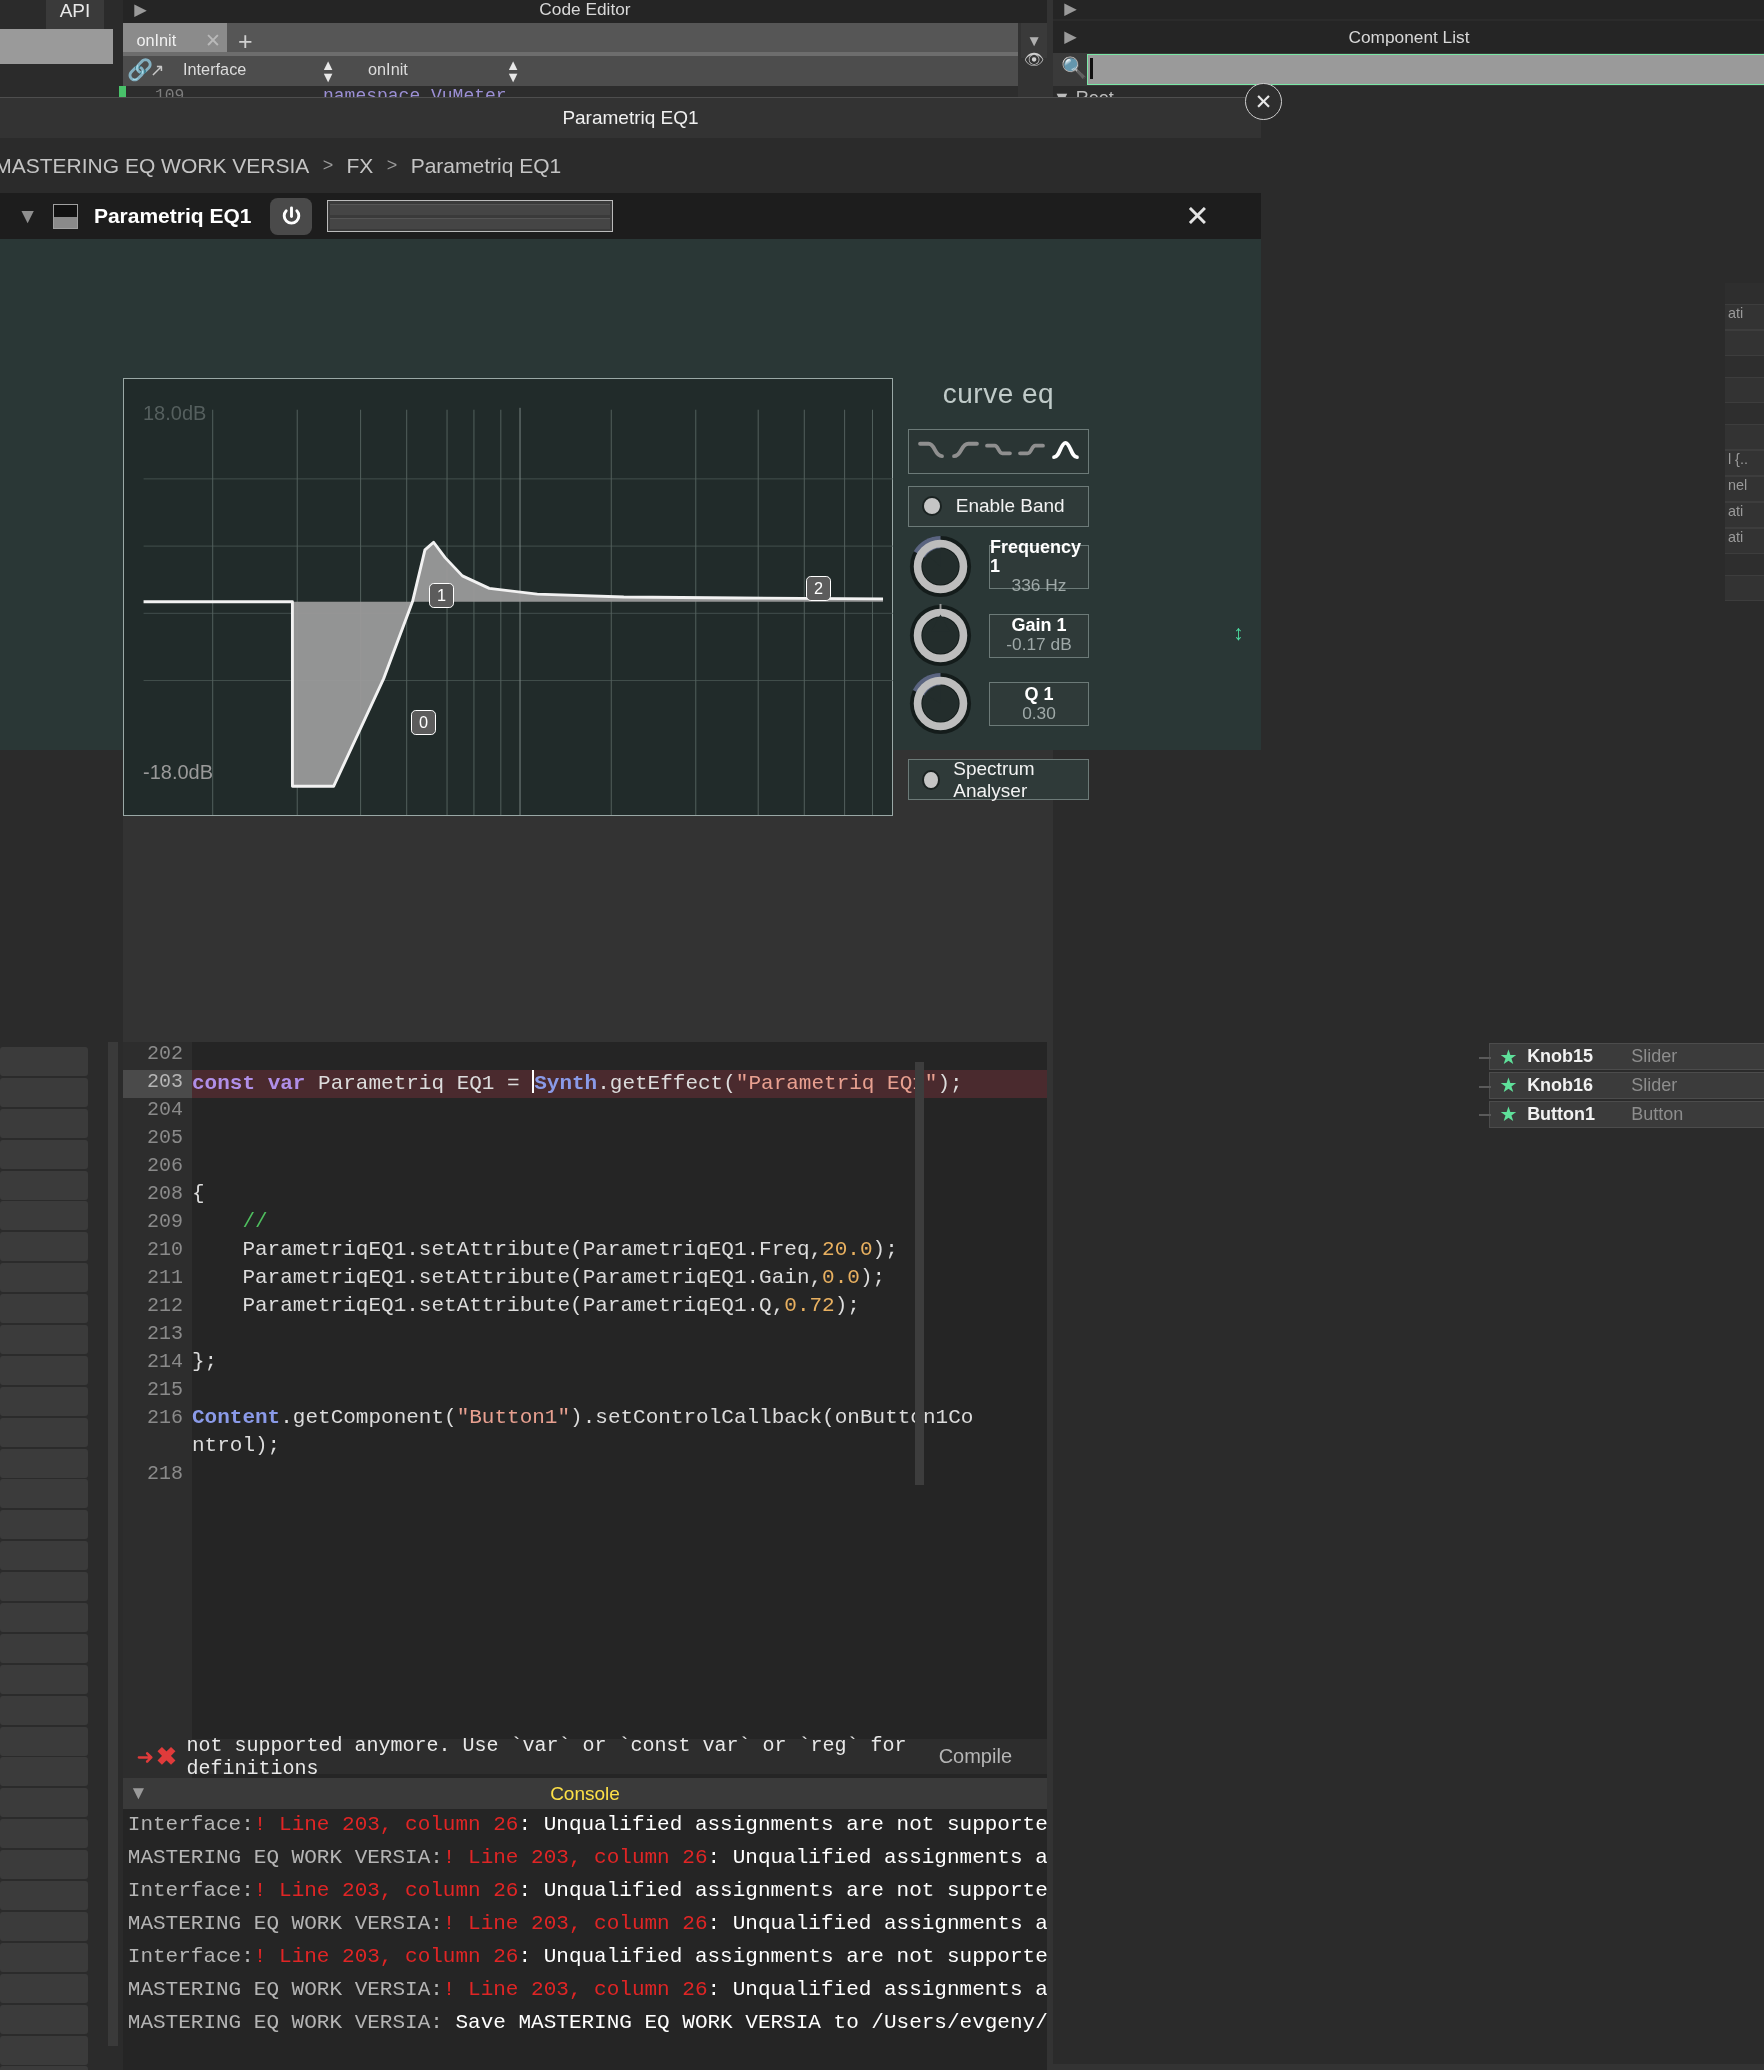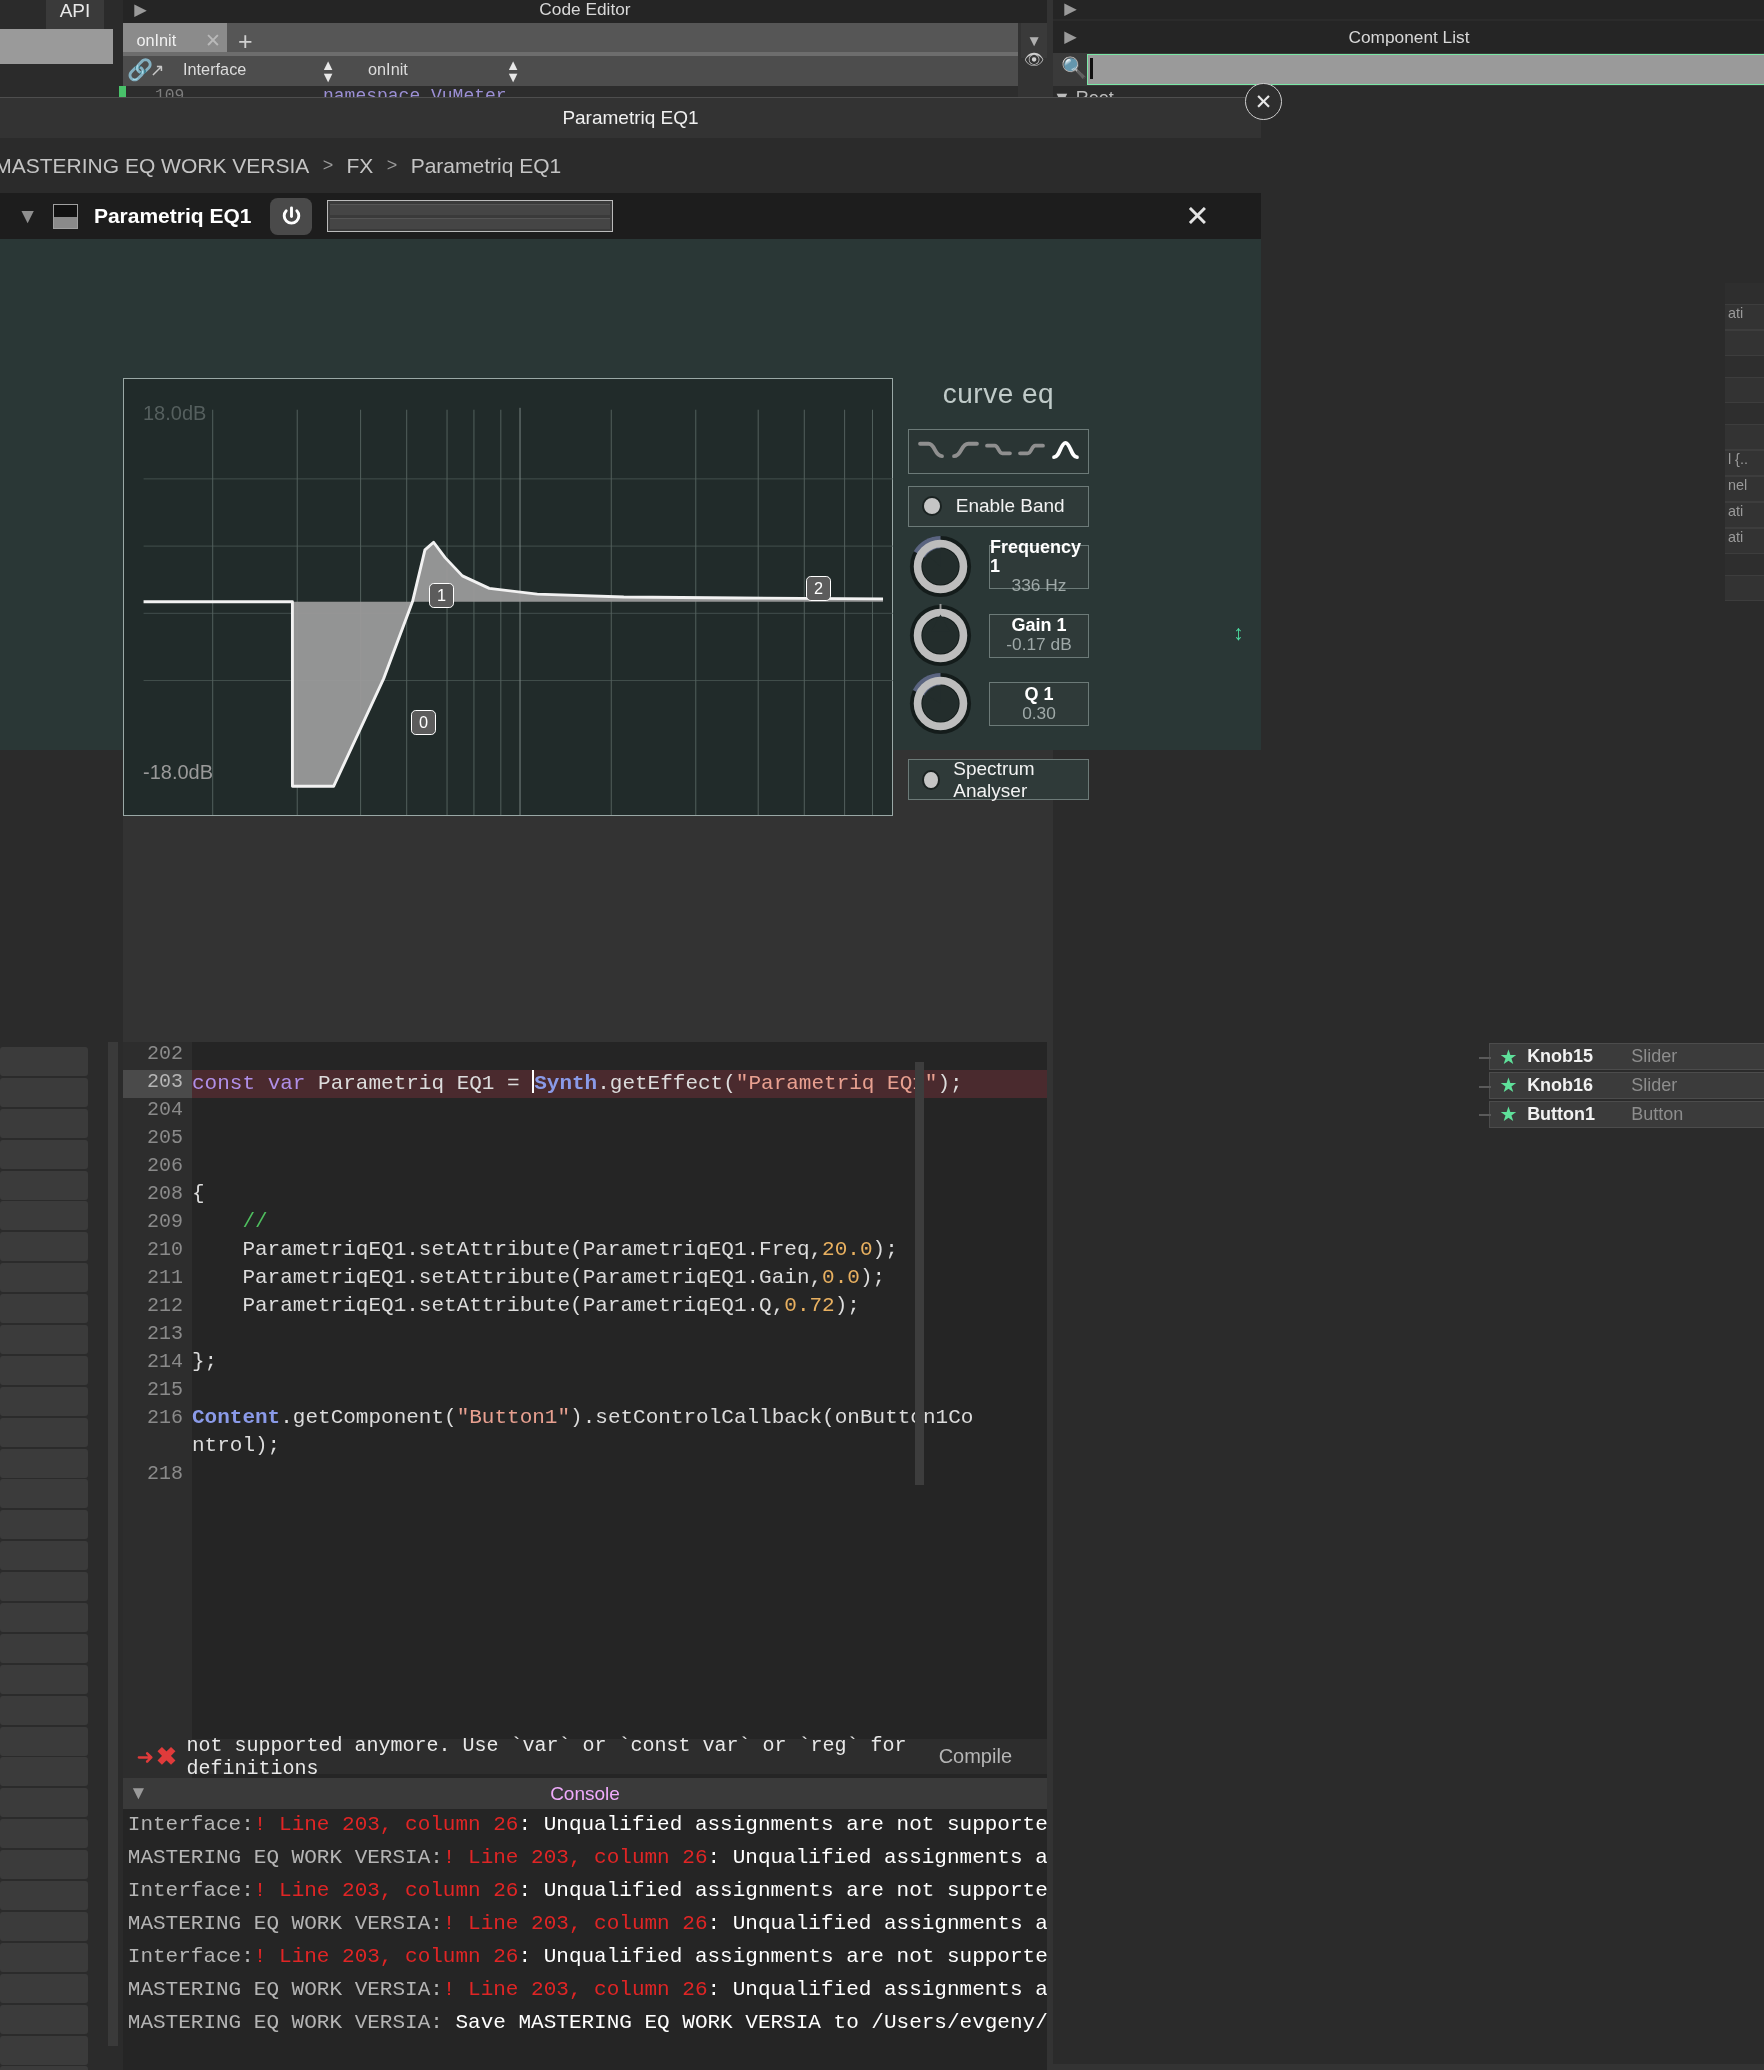--- a/index.html
+++ b/index.html
@@ -153,38 +153,38 @@
   .ed-code { position:absolute; left:69px; top:0; right:0; bottom:0; }
   .line { position:relative; height:28px; font-family:"Liberation Mono", monospace; font-size:21px;
           white-space:pre; color:#dcdcdc; }
   .ln { position:absolute; left:-69px; top:0; width:60px; text-align:right; color:#8a8a8a; font-size:20px;
         font-family:"Liberation Mono", monospace; }
   .hl { background:#4a2a2e; }
   .hl .ln { color:#b5b5b5; }
   .ln-bg-active { position:absolute; left:-69px; top:0; width:69px; height:28px; background:#4a4a4a; }
   .fold { position:absolute; left:-17.3px; top:4.8px; width:13.4px; height:13.4px; border:1px solid #8a8a8a;
           color:#b5b5b5; font-size:10.6px; line-height:11.5px; text-align:center; }
-  .kw { color:#b08fe8; font-weight:normal;text-align:center; }
+  .kw { color:#b08fe8; font-weight:bold;text-align:center; }
   .kw2 { color:#8a9ae8; font-weight:bold; }
   .str { color:#e8a090; }
   .num { color:#e8b060; }
   .cmt { color:#4fbf5f; }
   .ident { color:#dcdcdc; }
   .cursor { display:inline-block; width:1.9px; height:23px; background:#ffffff; vertical-align:-3.8px; }
   .ed-vbar { position:absolute; left:915px; top:1062px; width:8.6px; height:423px; background:#3d3d3d; }
 
   .errbar { position:absolute; left:123px; top:1739px; width:924px; height:35px; background:#2d2d2d;
             display:flex; align-items:center; }
   .err-arrow { color:#e03b3b; font-size:21px; margin-left:13.4px; }
   .err-x { color:#e03b3b; font-size:25px; font-weight:bold; margin-left:1.9px; margin-right:9.6px; }
   .err-txt { color:#e8e8e8; font-size:20px; font-family:"Liberation Mono", monospace; }
   .compile { position:absolute; right:35px; color:#b5b5b5; font-size:20px; }
 
   .con-hdr { position:absolute; left:123px; top:1778px; width:924px; height:31px; background:#3a3a3a;
-             color:#f0abfc; font-size:19px; display:flex; align-items:center; justify-content:center; }
+             color:#fde047; font-size:19px; display:flex; align-items:center; justify-content:center; }
   .con-tri { position:absolute; left:129px; top:1782px; color:#9a9a9a; font-size:19px; }
   .con-body { position:absolute; left:123px; top:1809px; width:924px; height:261px; background:#252525;
               overflow:hidden; padding-top:3.8px; }
   .con-line { height:33px; font-family:"Liberation Mono", monospace; font-size:21px;
               white-space:nowrap; color:#ffffff; padding-left:4.8px; }
   .con-src { color:#b5b5b5; }
   .con-err { color:#e02525; }
 </style>
 </head>
 <body>

